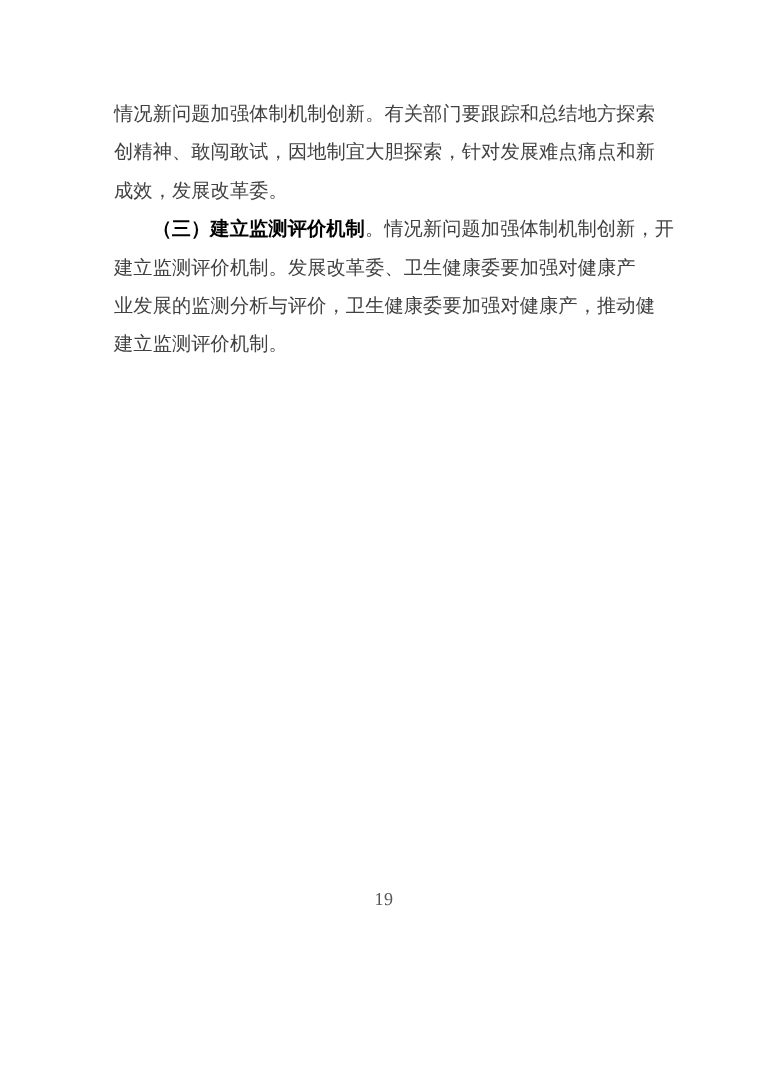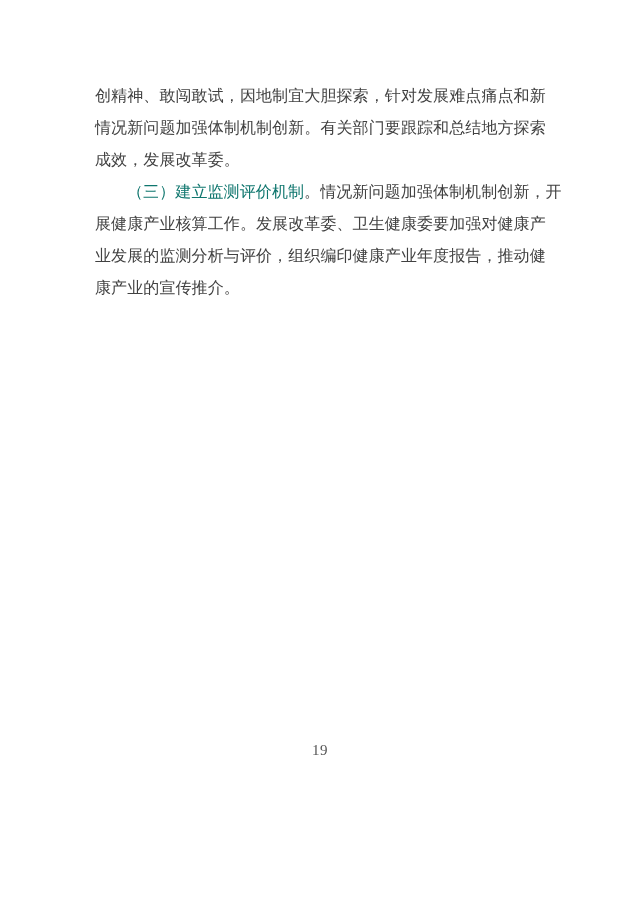--- a/index.html
+++ b/index.html
@@ -27,22 +27,22 @@
   }
   .text-line {
     height: 32px;
     white-space: nowrap;
     text-align: justify;
   }
   .indent-first {
     text-indent: 32px;
   }
   .bold-heading {
-    font-weight: normal;
-    color: #0f766e;
+    font-weight: bold;
+    color: #000000;
   }
   .page-number {
     position: absolute;
     top: 742px;
     left: 0;
     width: 100%;
     text-align: center;
     font-size: 15px;
     line-height: 17px;
     color: #565656;
@@ -50,31 +50,31 @@
   }
 </style>
 </head>
 <body>
 
 <div class="page">
 
   <div class="text-block">
 
     <div>
+      <div class="text-line">情况新问题加强体制机制创新。有关部门要跟踪和总结地方探索</div>
       <div class="text-line">创精神、敢闯敢试，因地制宜大胆探索，针对发展难点痛点和新</div>
-      <div class="text-line">情况新问题加强体制机制创新。有关部门要跟踪和总结地方探索</div>
       <div class="text-line">成效，发展改革委。</div>
     </div>
 
     <div>
       <div class="text-line indent-first">
         <span class="bold-heading">（三）建立监测评价机制</span><span>。情况新问题加强体制机制创新，开</span>
       </div>
-      <div class="text-line">展健康产业核算工作。发展改革委、卫生健康委要加强对健康产</div>
-      <div class="text-line">业发展的监测分析与评价，组织编印健康产业年度报告，推动健</div>
-      <div class="text-line">康产业的宣传推介。</div>
+      <div class="text-line">建立监测评价机制。发展改革委、卫生健康委要加强对健康产</div>
+      <div class="text-line">业发展的监测分析与评价，卫生健康委要加强对健康产，推动健</div>
+      <div class="text-line">建立监测评价机制。</div>
     </div>
 
   </div>
 
   <div class="page-number">19</div>
 
 </div>
 
 </body></html>

